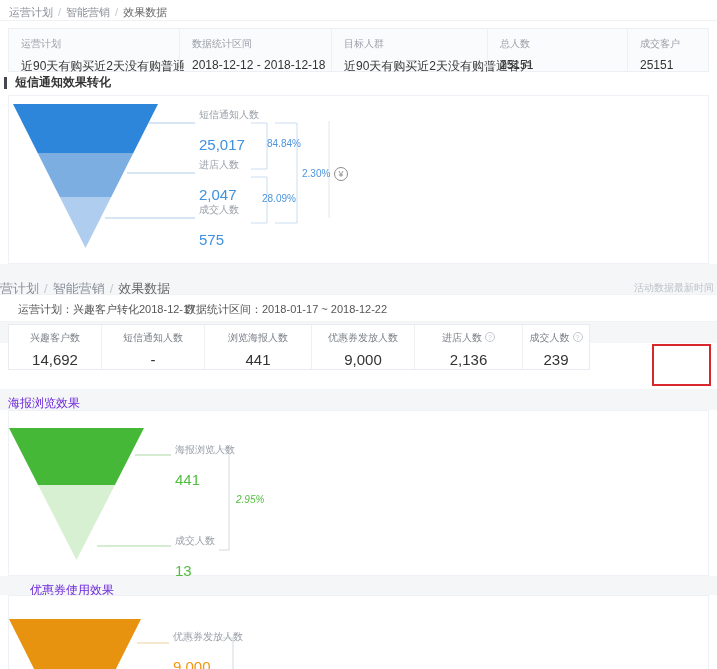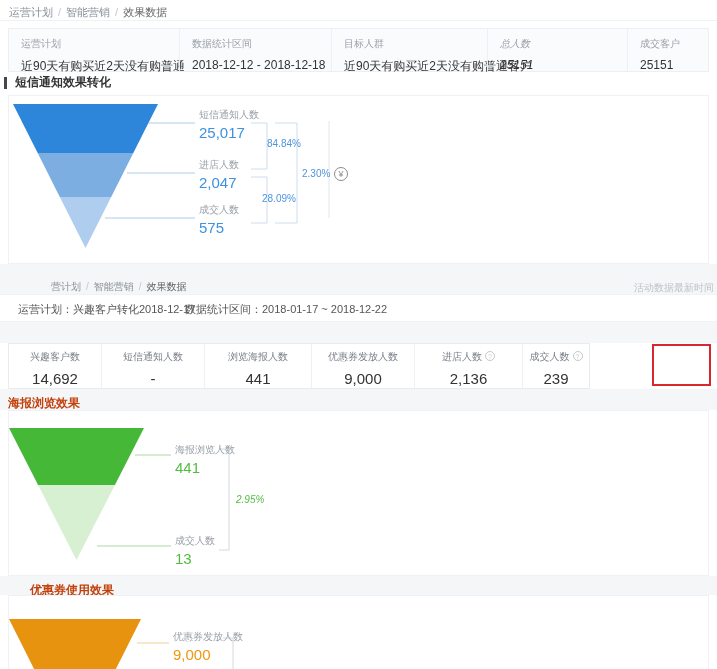--- a/index.html
+++ b/index.html
@@ -24,21 +24,21 @@
 
   .sec-title { font-size:12px; color:#333; font-weight:bold; display:flex; align-items:center; }
   .sec-title .bar { display:inline-block; width:3px; height:12px; background:#44474d; margin-right:8px; }
 
   .card { background:#fff; border:1px solid #eef1f5; }
 
   .gray-band { background:#f4f6f8; }
   .white-strip { background:#fff; border-top:1px solid #f0f2f4; border-bottom:1px solid #f0f2f4; }
 
   .stage-label { font-size:10px; color:#9aa0a8; white-space:nowrap; }
-  .stage-value { font-size:15px; margin-top:2px; white-space:nowrap; }
+  .stage-value { font-size:15px; margin-top:14px; white-space:nowrap; }
   .v-blue { color:#3d91e0; }
   .v-green { color:#52bd41; }
   .v-orange { color:#f0970f; }
   .pct { font-size:10px; white-space:nowrap; }
   .pct-blue { color:#4e94de; }
   .pct-green { color:#52bd41; }
 
   .yen-circle { width:14px; height:14px; border:1px solid #8c8c8c; border-radius:50%;
     color:#8c8c8c; font-size:9px; line-height:12px; text-align:center; }
 
@@ -49,21 +49,21 @@
   .stat-col { position:relative; text-align:center; padding-top:6px; }
   .stat-col + .stat-col { border-left:1px solid #eef0f3; }
   .stat-label { font-size:10px; color:#7a7f87; white-space:nowrap; }
   .stat-value { font-size:15px; color:#333; margin-top:6px; }
   .info-icon { display:inline-block; width:10px; height:10px; border:1px solid #c4c8ce;
     border-radius:50%; color:#c4c8ce; font-size:7px; line-height:9px; text-align:center;
     vertical-align:1px; margin-left:3px; cursor:pointer; }
   .red-box { border:2px solid #d9272e; pointer-events:none; }
 
   .kv { font-size:11px; color:#555; white-space:nowrap; }
-  .plain-title { font-size:12px; color:#c2410c; font-weight:bold; }
+  .plain-title { font-size:12px; color:#6d28d9; font-weight:normal; }
   .update-time { font-size:10px; color:#bfc3c9; white-space:nowrap; }
   svg { display:block; }
 </style>
 </head>
 <body>
 
 <div id="page">
 
   <div class="abs topline" style="left:0;top:0;width:717px;height:21px;"></div>
   <div class="abs crumb" style="left:9px;top:5px;">
@@ -76,21 +76,21 @@
       <div class="info-value">近90天有购买近2天没有购普通</div>
     </div>
     <div class="info-col" style="width:152px;">
       <div class="info-label">数据统计区间</div>
       <div class="info-value">2018-12-12 - 2018-12-18</div>
     </div>
     <div class="info-col" style="width:156px;">
       <div class="info-label">目标人群</div>
       <div class="info-value">近90天有购买近2天没有购普通客户</div>
     </div>
-    <div class="info-col" style="width:140px;font-style:italic;">
+    <div class="info-col" style="width:140px;">
       <div class="info-label">总人数</div>
       <div class="info-value">25151</div>
     </div>
     <div class="info-col" style="flex:1;">
       <div class="info-label">成交客户</div>
       <div class="info-value">25151</div>
     </div>
   </div>
 
   <div class="abs sec-title" style="left:4px;top:74px;">
@@ -123,35 +123,35 @@
       <div class="stage-label">成交人数</div>
       <div class="stage-value v-blue">575</div>
     </div>
     <div class="abs pct pct-blue" style="left:258px;top:42px;">84.84%</div>
     <div class="abs pct pct-blue" style="left:253px;top:97px;">28.09%</div>
     <div class="abs pct pct-blue" style="left:293px;top:72px;">2.30%</div>
     <div class="abs yen-circle" style="left:325px;top:71px;">¥</div>
   </div>
 
   <div class="abs gray-band" style="left:0;top:264px;width:717px;height:79px;">
-    <div class="abs crumb" style="left:8px;top:16px;font-size:10px;padding-left:43px;">
+    <div class="abs crumb" style="left:0;top:16px;font-size:13px;">
       <span class="item">营计划</span><span class="sep">/</span><span class="item">智能营销</span><span class="sep">/</span><span class="item last">效果数据</span>
     </div>
     <div class="abs update-time" style="left:634px;top:17px;">活动数据最新时间 2018-12</div>
     <div class="abs white-strip" style="left:0;top:30px;width:717px;height:28px;">
       <div class="abs kv" style="left:18px;top:7px;">
         <span>运营计划：</span><span>兴趣客户转化2018-12-17</span>
       </div>
       <div class="abs kv" style="left:185px;top:7px;">
         <span>数据统计区间：</span><span>2018-01-17 ~ 2018-12-22</span>
       </div>
     </div>
   </div>
 
-  <div class="abs stats" style="left:8px;top:343px;width:582px;height:46px;">
+  <div class="abs stats" style="left:8px;top:324px;width:582px;height:46px;">
     <div class="stat-col" style="width:92px;">
       <div class="stat-label">兴趣客户数</div>
       <div class="stat-value">14,692</div>
     </div>
     <div class="stat-col" style="width:103px;">
       <div class="stat-label">短信通知人数</div>
       <div class="stat-value">-</div>
     </div>
     <div class="stat-col" style="width:107px;">
       <div class="stat-label">浏览海报人数</div>

